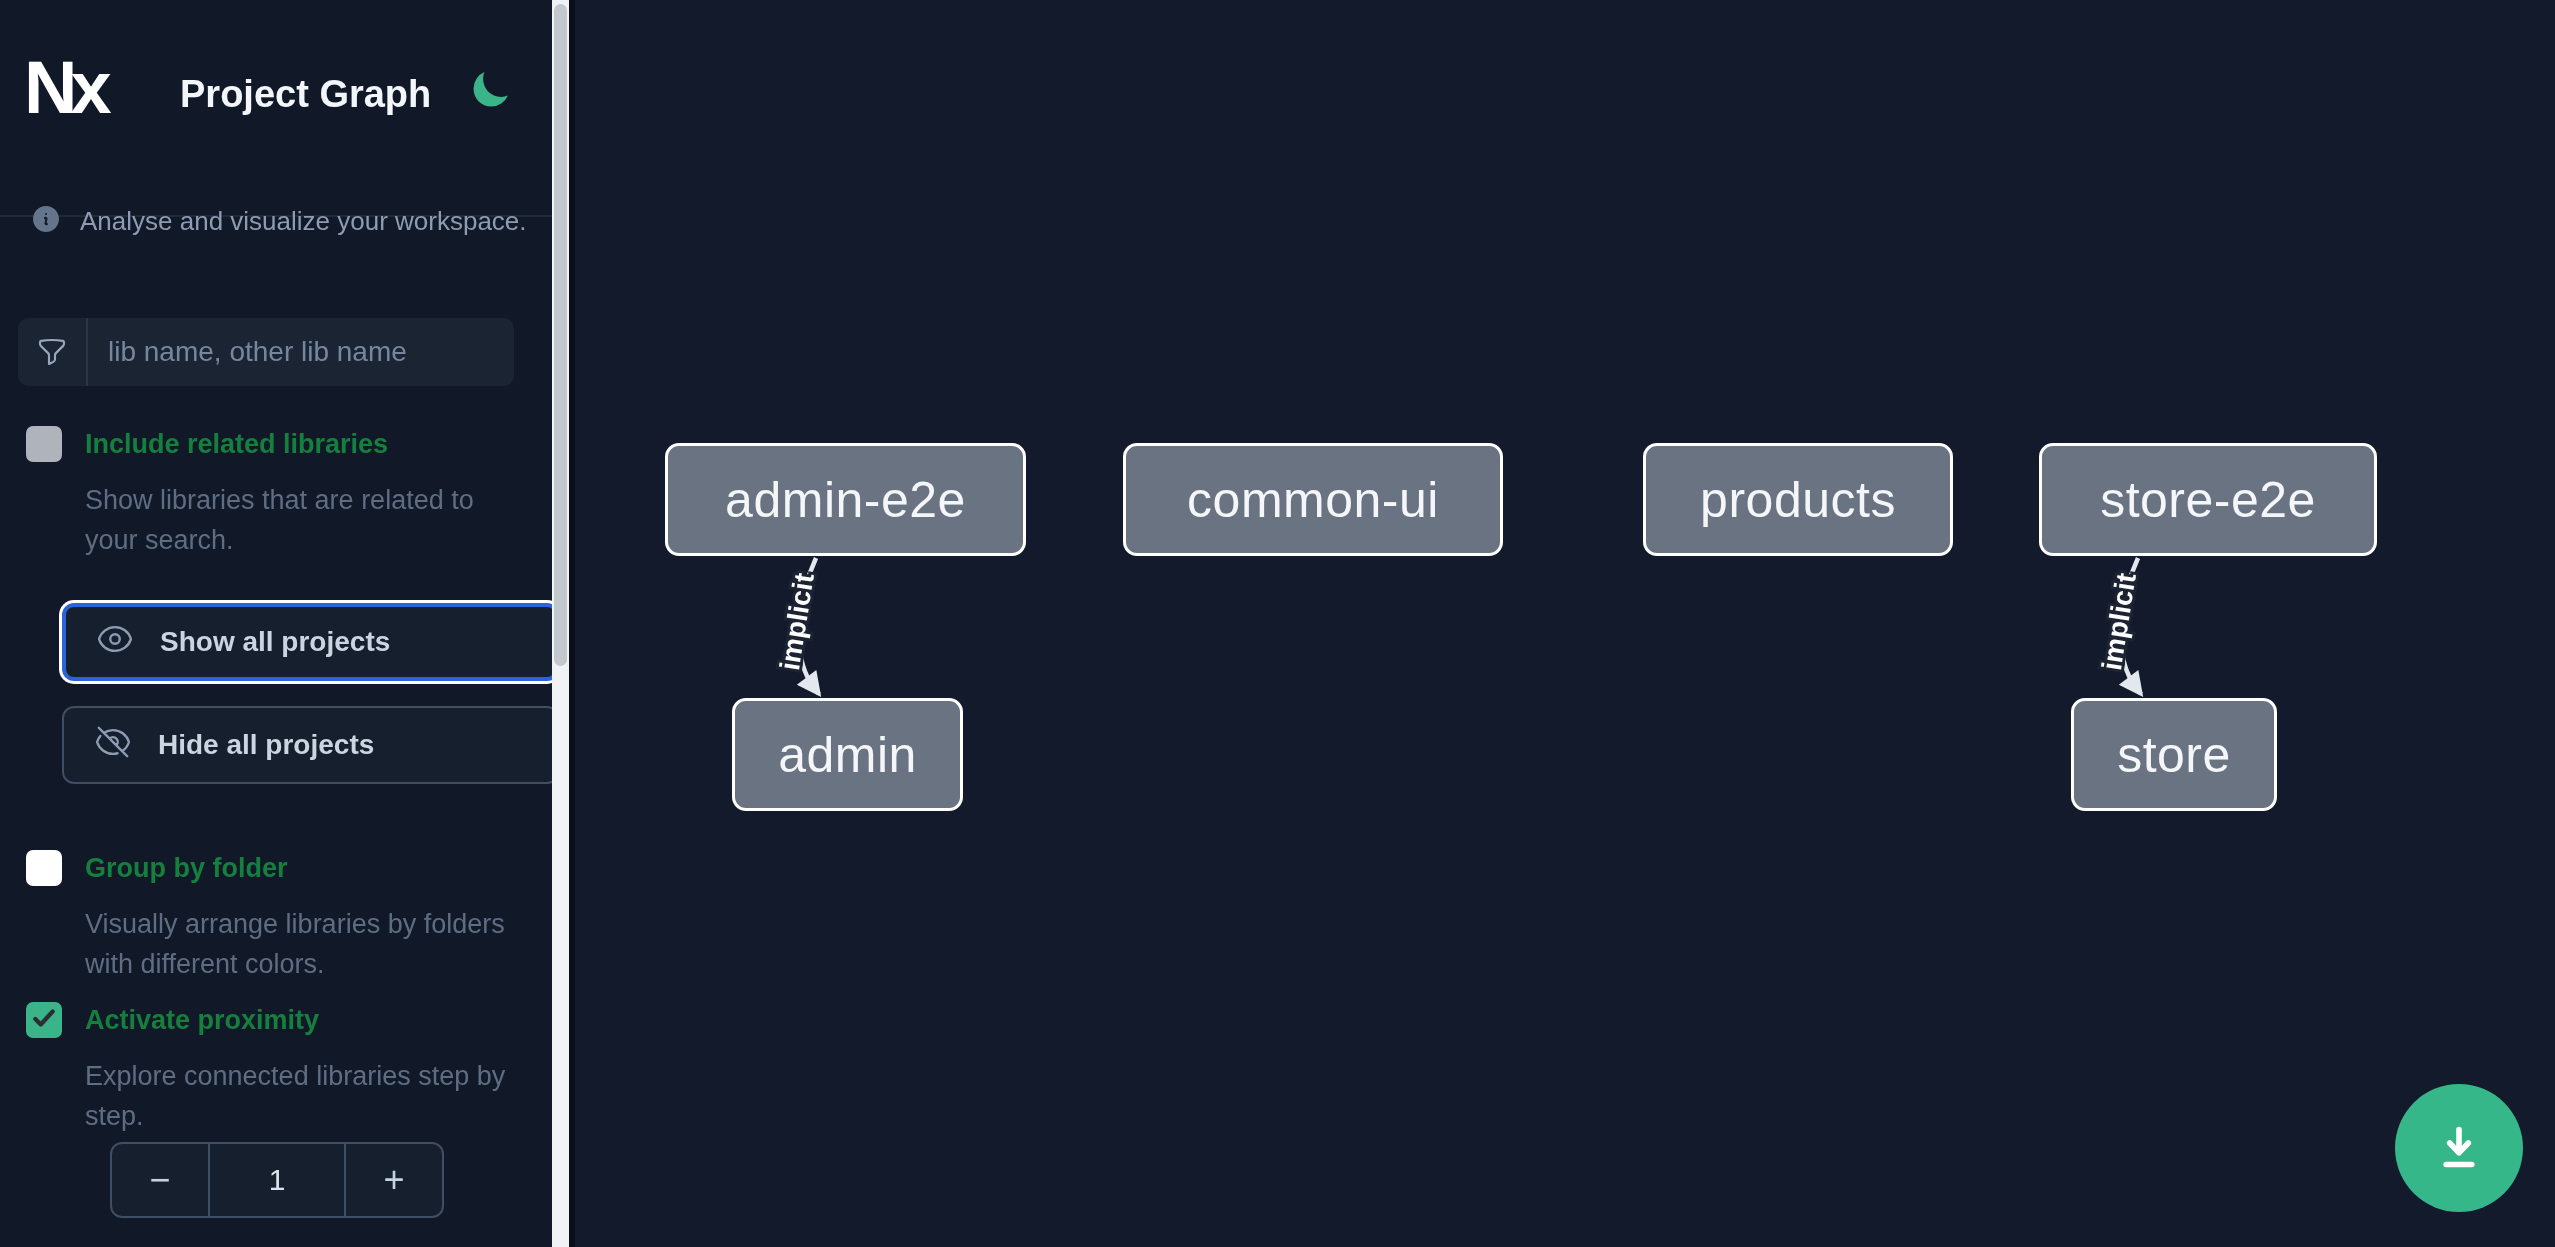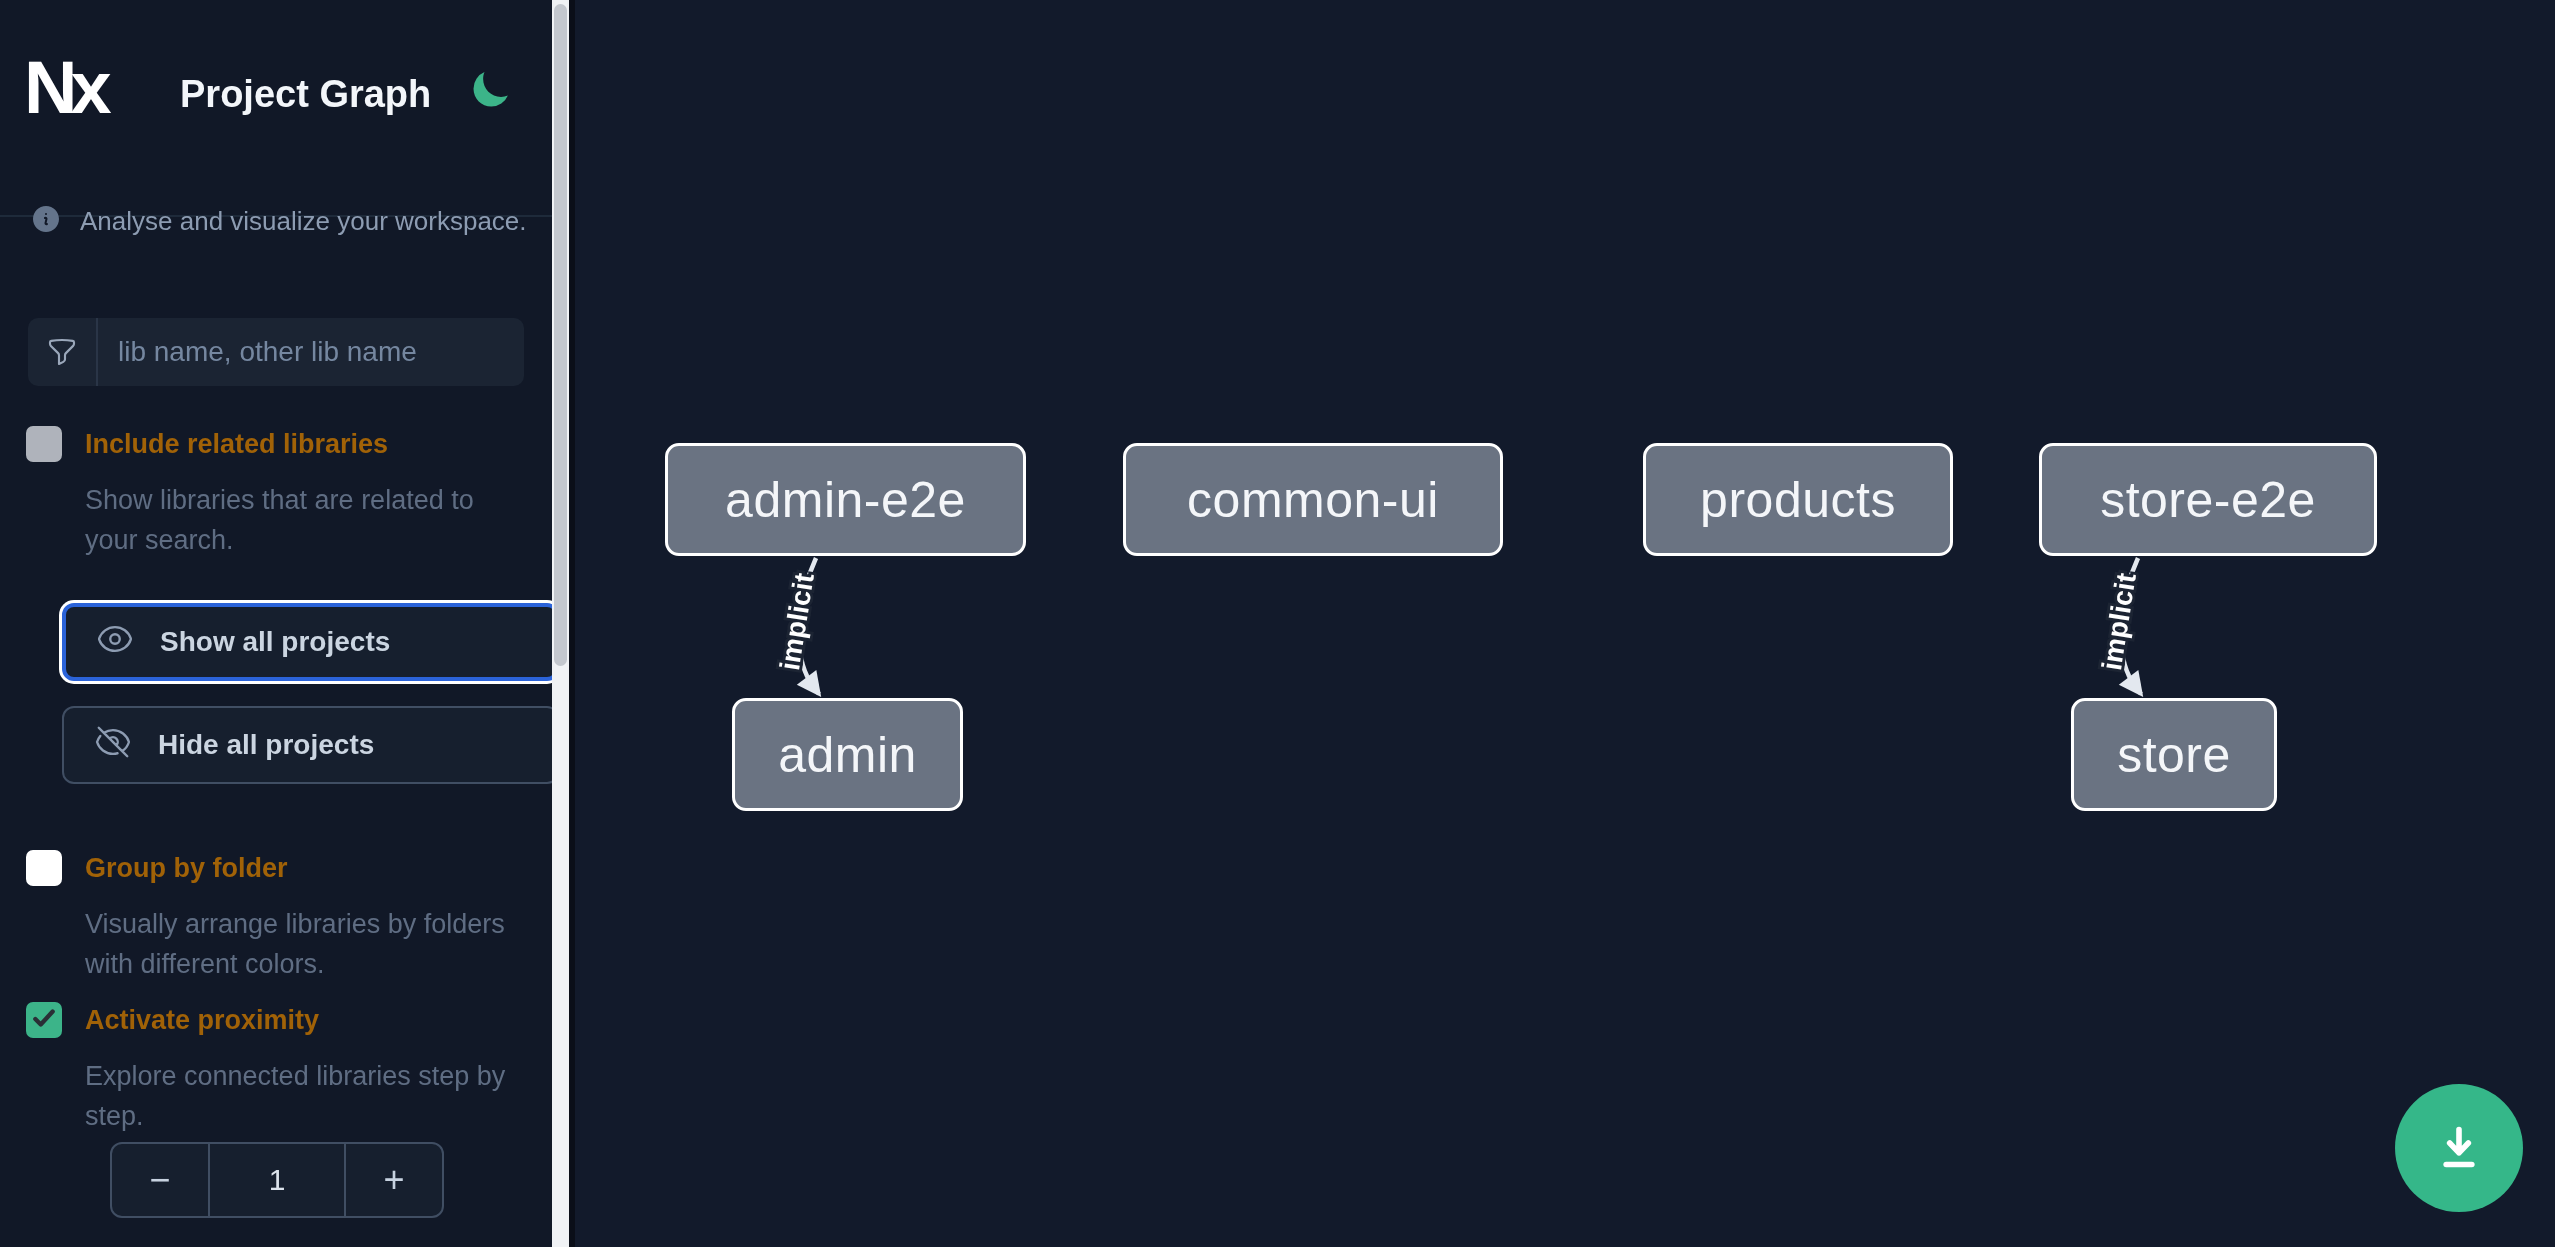--- a/index.html
+++ b/index.html
@@ -12,36 +12,36 @@
   .logo{position:absolute;left:24px;top:48px;font-size:74px;font-weight:900;color:#ffffff;
         letter-spacing:-7px;line-height:80px;}
   .page-title{position:absolute;left:180px;top:70px;font-size:38px;font-weight:700;color:#F3F6FA;line-height:48px;}
   .moon-btn{position:absolute;left:468px;top:68px;width:44px;height:44px;background:none;border:none;padding:0;cursor:pointer;}
   .moon-btn svg{width:44px;height:44px;}
 
   .info-row{position:absolute;left:30px;top:203px;display:flex;align-items:center;gap:18px;}
   .info-row svg{width:32px;height:32px;flex:none;}
   .tagline{font-size:26px;color:#8D9CB2;}
 
-  .search{position:absolute;left:28px;top:318px;width:496px;height:68px;background:#1B2433;
+  .search{position:absolute;left:18px;top:318px;width:496px;height:68px;background:#1B2433;
           border-radius:10px;display:flex;align-items:stretch;overflow:hidden;}
   .search-iconbox{width:68px;border-right:2px solid #2A3547;display:flex;align-items:center;justify-content:center;}
   .search-iconbox svg{width:32px;height:32px;}
   .search input{flex:1;background:transparent;border:none;outline:none;color:#E2E8F0;
                 font-size:28px;padding:0 20px;font-family:"Liberation Sans",sans-serif;}
   .search input::placeholder{color:#7587A0;opacity:1;}
 
   .opt{position:absolute;left:26px;width:505px;display:grid;grid-template-columns:36px 1fr;column-gap:23px;}
   .checkbox{width:36px;height:36px;border-radius:7px;margin-top:2px;cursor:pointer;
             display:flex;align-items:center;justify-content:center;}
   .cb-gray{background:#AFB3BB;}
   .cb-white{background:#FFFFFF;}
   .cb-green{background:#3CB489;}
   .cb-green svg{width:26px;height:26px;}
-  .opt-label{font-size:27px;font-weight:700;color:#a16207;line-height:40px;cursor:pointer;}
+  .opt-label{font-size:27px;font-weight:700;color:#15803d;line-height:40px;cursor:pointer;}
   .opt-desc{font-size:27px;color:#5F6D83;line-height:40px;max-width:438px;margin-top:16px;}
 
   .action-btn{position:absolute;left:26px;width:497px;height:78px;border-radius:12px;background:#161F2E;
               display:flex;align-items:center;gap:26px;padding:0 0 0 30px;box-sizing:border-box;
               color:#CBD5E1;font-size:28px;font-weight:700;cursor:pointer;font-family:"Liberation Sans",sans-serif;margin-left:36px;}
   .action-btn svg{width:38px;height:38px;flex:none;}
   .btn-show{top:603px;border:4px solid #2B63D9;box-shadow:0 0 0 3px #FFFFFF;}
   .btn-hide{top:706px;border:2px solid #404E63;}
 
   .stepper{position:absolute;left:110px;top:1142px;width:334px;height:76px;border:2px solid #404E63;

